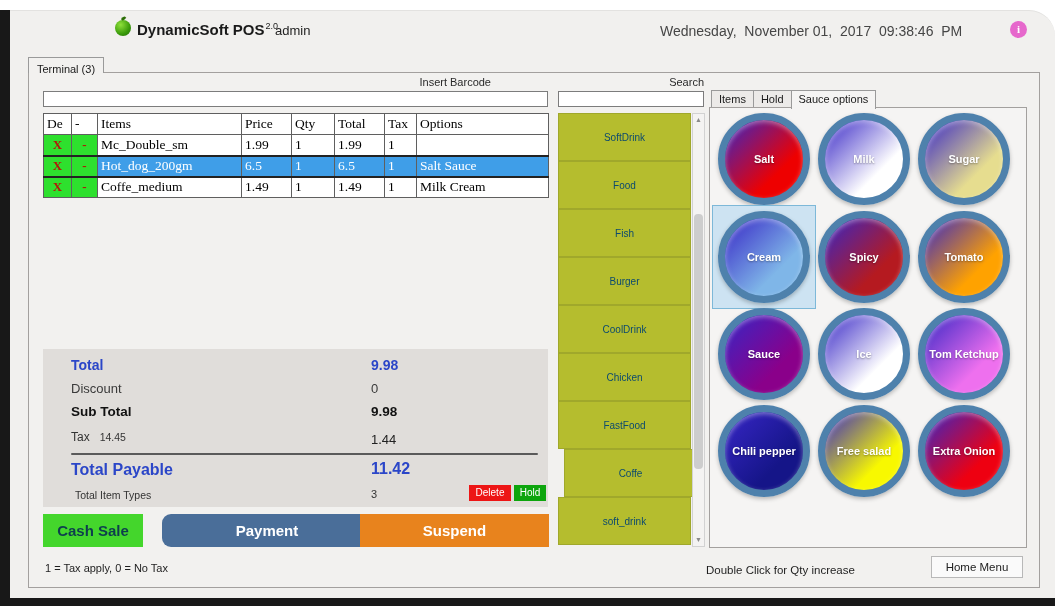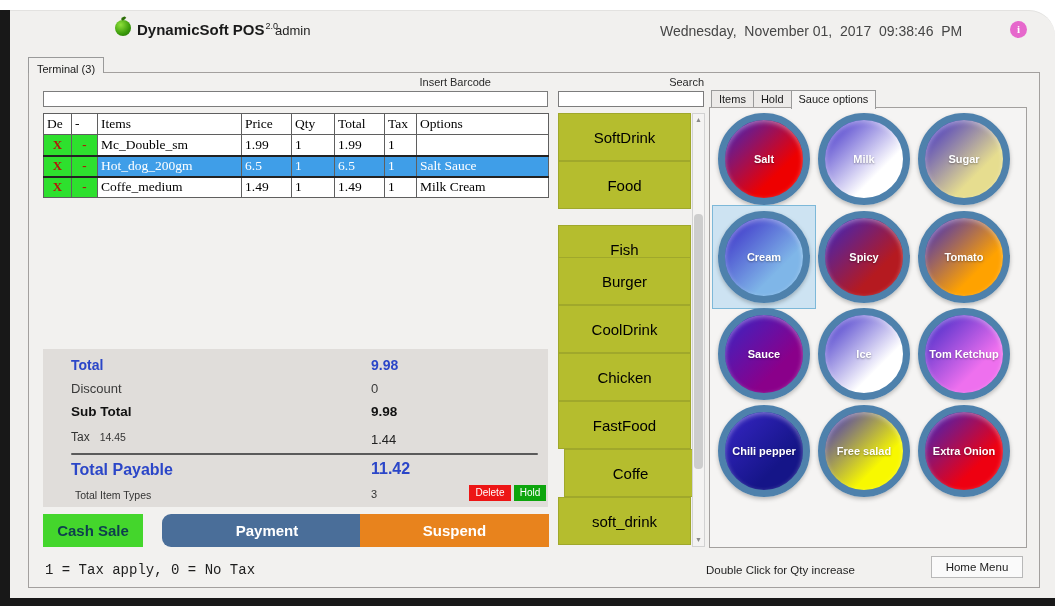--- a/index.html
+++ b/index.html
@@ -66,31 +66,31 @@
   .hold-btn { position:absolute; left:471px; top:136px; width:32px; height:16px; background:var(--hold-green);
           color:#fff; font-size:10px; text-align:center; line-height:16px; cursor:pointer; }
 
   
   .action-btn { position:absolute; top:441px; height:33px; font-size:15px; font-weight:bold;
           text-align:center; line-height:33px; cursor:pointer; }
   .cash-btn { left:14px; width:100px; background:var(--cash-green); color:#0e3d4e; }
   .payment-btn { left:133px; width:210px; background:var(--payment-blue); color:#ffffff;border-radius:9px; }
   .suspend-btn { left:331px; width:189px; background:var(--suspend-orange); color:#fff; }
 
-  .tax-note { position:absolute; left:16px; top:489px; font-size:14px; color:#1e1e1e;font-family:Liberation Mono, monospace; }
+  .tax-note { position:absolute; left:16px; top:489px; font-size:11px; color:#1e1e1e; }
   .qty-hint { position:absolute; left:677px; top:491px; font-size:11.5px; color:#1e1e1e; }
   .home-menu-btn { position:absolute; left:902px; top:483px; width:92px; height:22px; background:#fafafa;
           border:1px solid #b8b8b8; font-size:11.5px; color:#222; text-align:center; line-height:20px; cursor:pointer; }
 
   
   .search-label { position:absolute; left:529px; top:3px; width:146px; text-align:right; font-size:11px; color:#2a2a2a; }
   .search-input { position:absolute; left:529px; top:18px; width:146px; height:16px;
           border:1px solid #7c7c7c; background:#fff; font-size:12px; padding:0 3px; }
   .category-btn { position:absolute; left:529px; width:133px; height:48px; background:var(--category-olive);
-          border:1px solid #a0a82b; color:#000000; font-size:15px; text-align:center; cursor:pointer;
+          border:1px solid #a0a82b; color:#0c4a6e; font-size:10px; text-align:center; cursor:pointer;
           display:flex; align-items:center; justify-content:center; }
   .cat-scrollbar { position:absolute; left:663px; top:40px; width:13px; height:434px;
           background:#f4f3f2; border:1px solid #d2d2d2; }
   .scroll-arrow { position:absolute; left:0; width:11px; height:12px; font-size:7px; color:#8a8a8a;
           text-align:center; line-height:12px; cursor:pointer; }
   .arrow-up { top:0; } .arrow-down { bottom:0; }
   .scroll-thumb { position:absolute; left:1px; top:100px; width:9px; height:255px; background:#cdcdcd; border-radius:4px; cursor:pointer; }
 
   
   .opt-tabs { position:absolute; left:682px; top:17px; height:18px; display:flex; }
@@ -210,21 +210,21 @@
 
       <div class="tax-note">1 = Tax apply, 0 = No Tax</div>
       <div class="qty-hint">Double Click for Qty increase</div>
       <div class="home-menu-btn">Home Menu</div>
 
       <div class="search-label">Search</div>
       <input class="search-input" value="" style="">
       <div>
           <div class="category-btn" style="top: 40px;">SoftDrink</div>
           <div class="category-btn" style="top: 88px;">Food</div>
-          <div class="category-btn" style="top: 152px;">Fish</div>
+          <div class="category-btn" style="top: 136px;">Fish</div>
           <div class="category-btn" style="top: 184px;">Burger</div>
           <div class="category-btn" style="top: 232px;">CoolDrink</div>
           <div class="category-btn" style="top: 280px;">Chicken</div>
           <div class="category-btn" style="top: 328px;">FastFood</div>
           <div class="category-btn" style="top: 376px; margin-left: 6px;">Coffe</div>
           <div class="category-btn" style="top: 424px;">soft_drink</div>
         </div>
       <div class="cat-scrollbar">
         <div class="scroll-arrow arrow-up">▲</div>
         <div class="scroll-thumb"></div>

